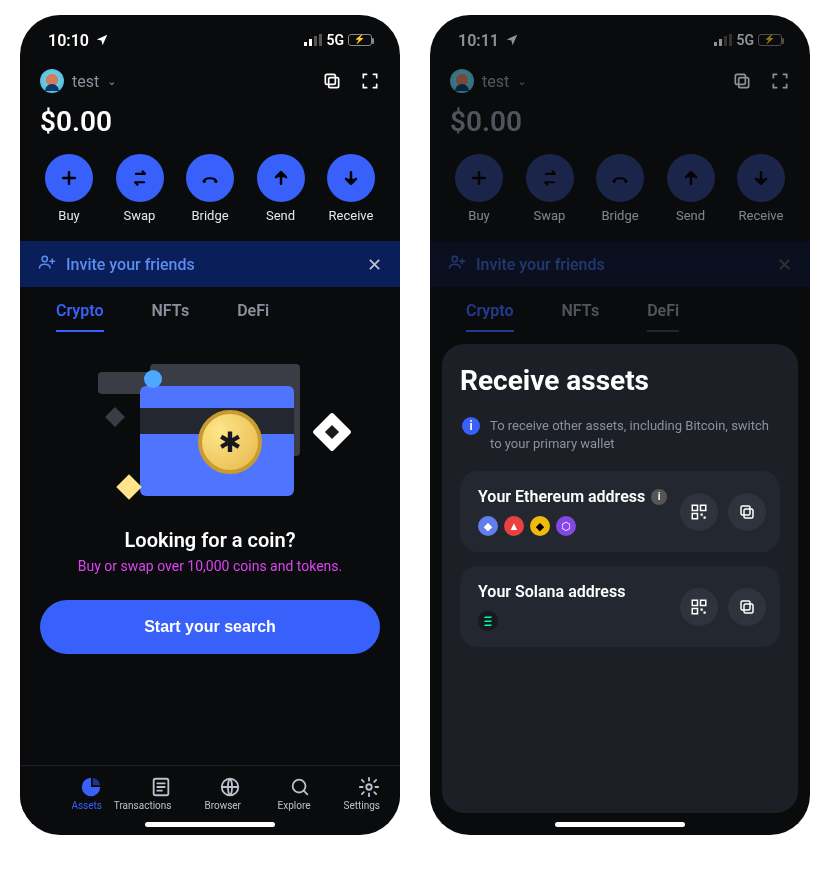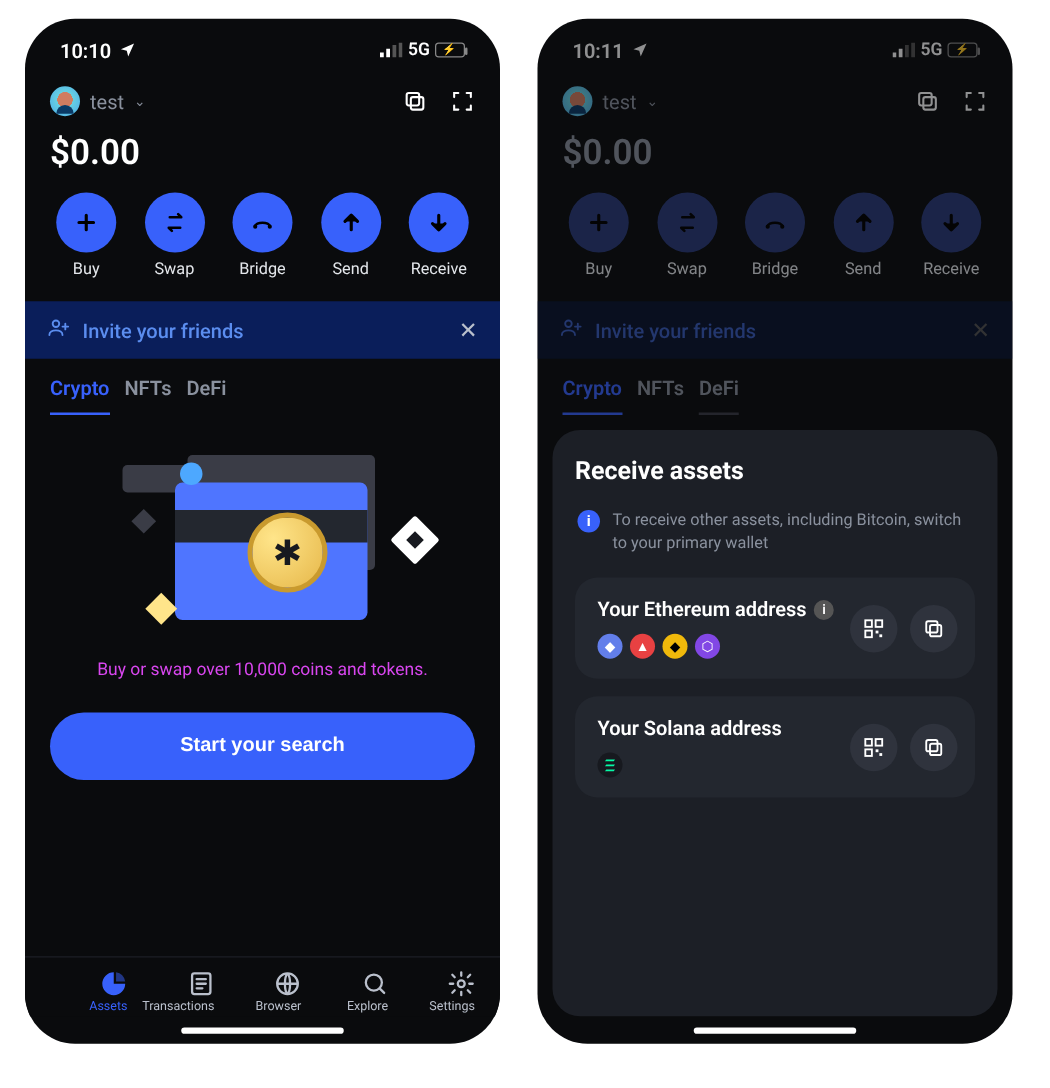--- a/index.html
+++ b/index.html
@@ -91,22 +91,22 @@
     background: #0a1e5a;
     display: flex; justify-content: space-between; align-items: center;
     padding: 12px 18px;
     margin-top: 4px;
   }
   .banner-left { display: flex; align-items: center; gap: 10px; color: #5b8def; font-weight: 500; }
   .banner-close { color: #bac0cc; font-size: 18px; }
 
   
   .tabs {
-    display: flex; gap: 12px;
-    padding: 14px 20px 0;
+    display: flex; gap: 48px;
+    padding: 14px 36px 0;
   }
   .tab { font-size: 16px; font-weight: 600; color: #8a919e; padding-bottom: 10px; border-bottom: 2px solid transparent; }
   .tab.active { color: #3861fb; border-bottom-color: #3861fb; }
 
   
   .empty-state {
     display: flex; flex-direction: column; align-items: center;
     padding: 28px 20px 10px;
     flex: 1;
   }
@@ -169,21 +169,21 @@
   
   .sheet {
     margin: 12px 12px 0;
     background: #1c1f26;
     border-radius: 22px;
     padding: 20px 18px 8px;
     flex: 1;
     display:flex; flex-direction:column; gap: 14px;
     overflow: hidden;
   }
-  .sheet-title { font-size: 20px; font-weight: 700; }
+  .sheet-title { font-size: 28px; font-weight: 700; }
   .info-row { display:flex; gap:10px; font-size:13px; color:#8a919e; line-height:1.4; padding: 6px 2px 4px; }
   .info-icon {
     width:18px; height:18px; border-radius:50%; background:#3861fb; color:#fff;
     display:flex; align-items:center; justify-content:center; flex:none; font-size:12px; font-weight:700;
   }
   .addr-card {
     background: #23272f; border-radius: 18px;
     padding: 16px 18px 16px;
     position:relative;
   }
@@ -320,20 +320,21 @@
     <div class="illus">
       <div class="host1"></div>
         <div class="host2"></div>
       <div class="wallet"></div>
       <div class="slot"></div>
       <div class="coin">✱</div>
       <div class="dot"></div>
       <div class="spark1"></div>
         <div class="spark2"></div>
     </div>
+    <div class="empty-title">Looking for a coin?</div>
     <div class="empty-sub">Buy or swap over 10,000 coins and tokens.</div>
     <button class="search-btn">Start your search</button>
   </div>
 
   <div class="bottom-nav">
     <div class="bn-item active">
       <svg width="22" height="22" viewBox="0 0 24 24">
           <path d="M12 2a10 10 0 1 0 10 10h-10V2z" fill="#3861fb"></path>
           <path d="M14 2v8h8A10 10 0 0 0 14 2z" fill="#3861fb" opacity="0.5"></path>
         </svg>

